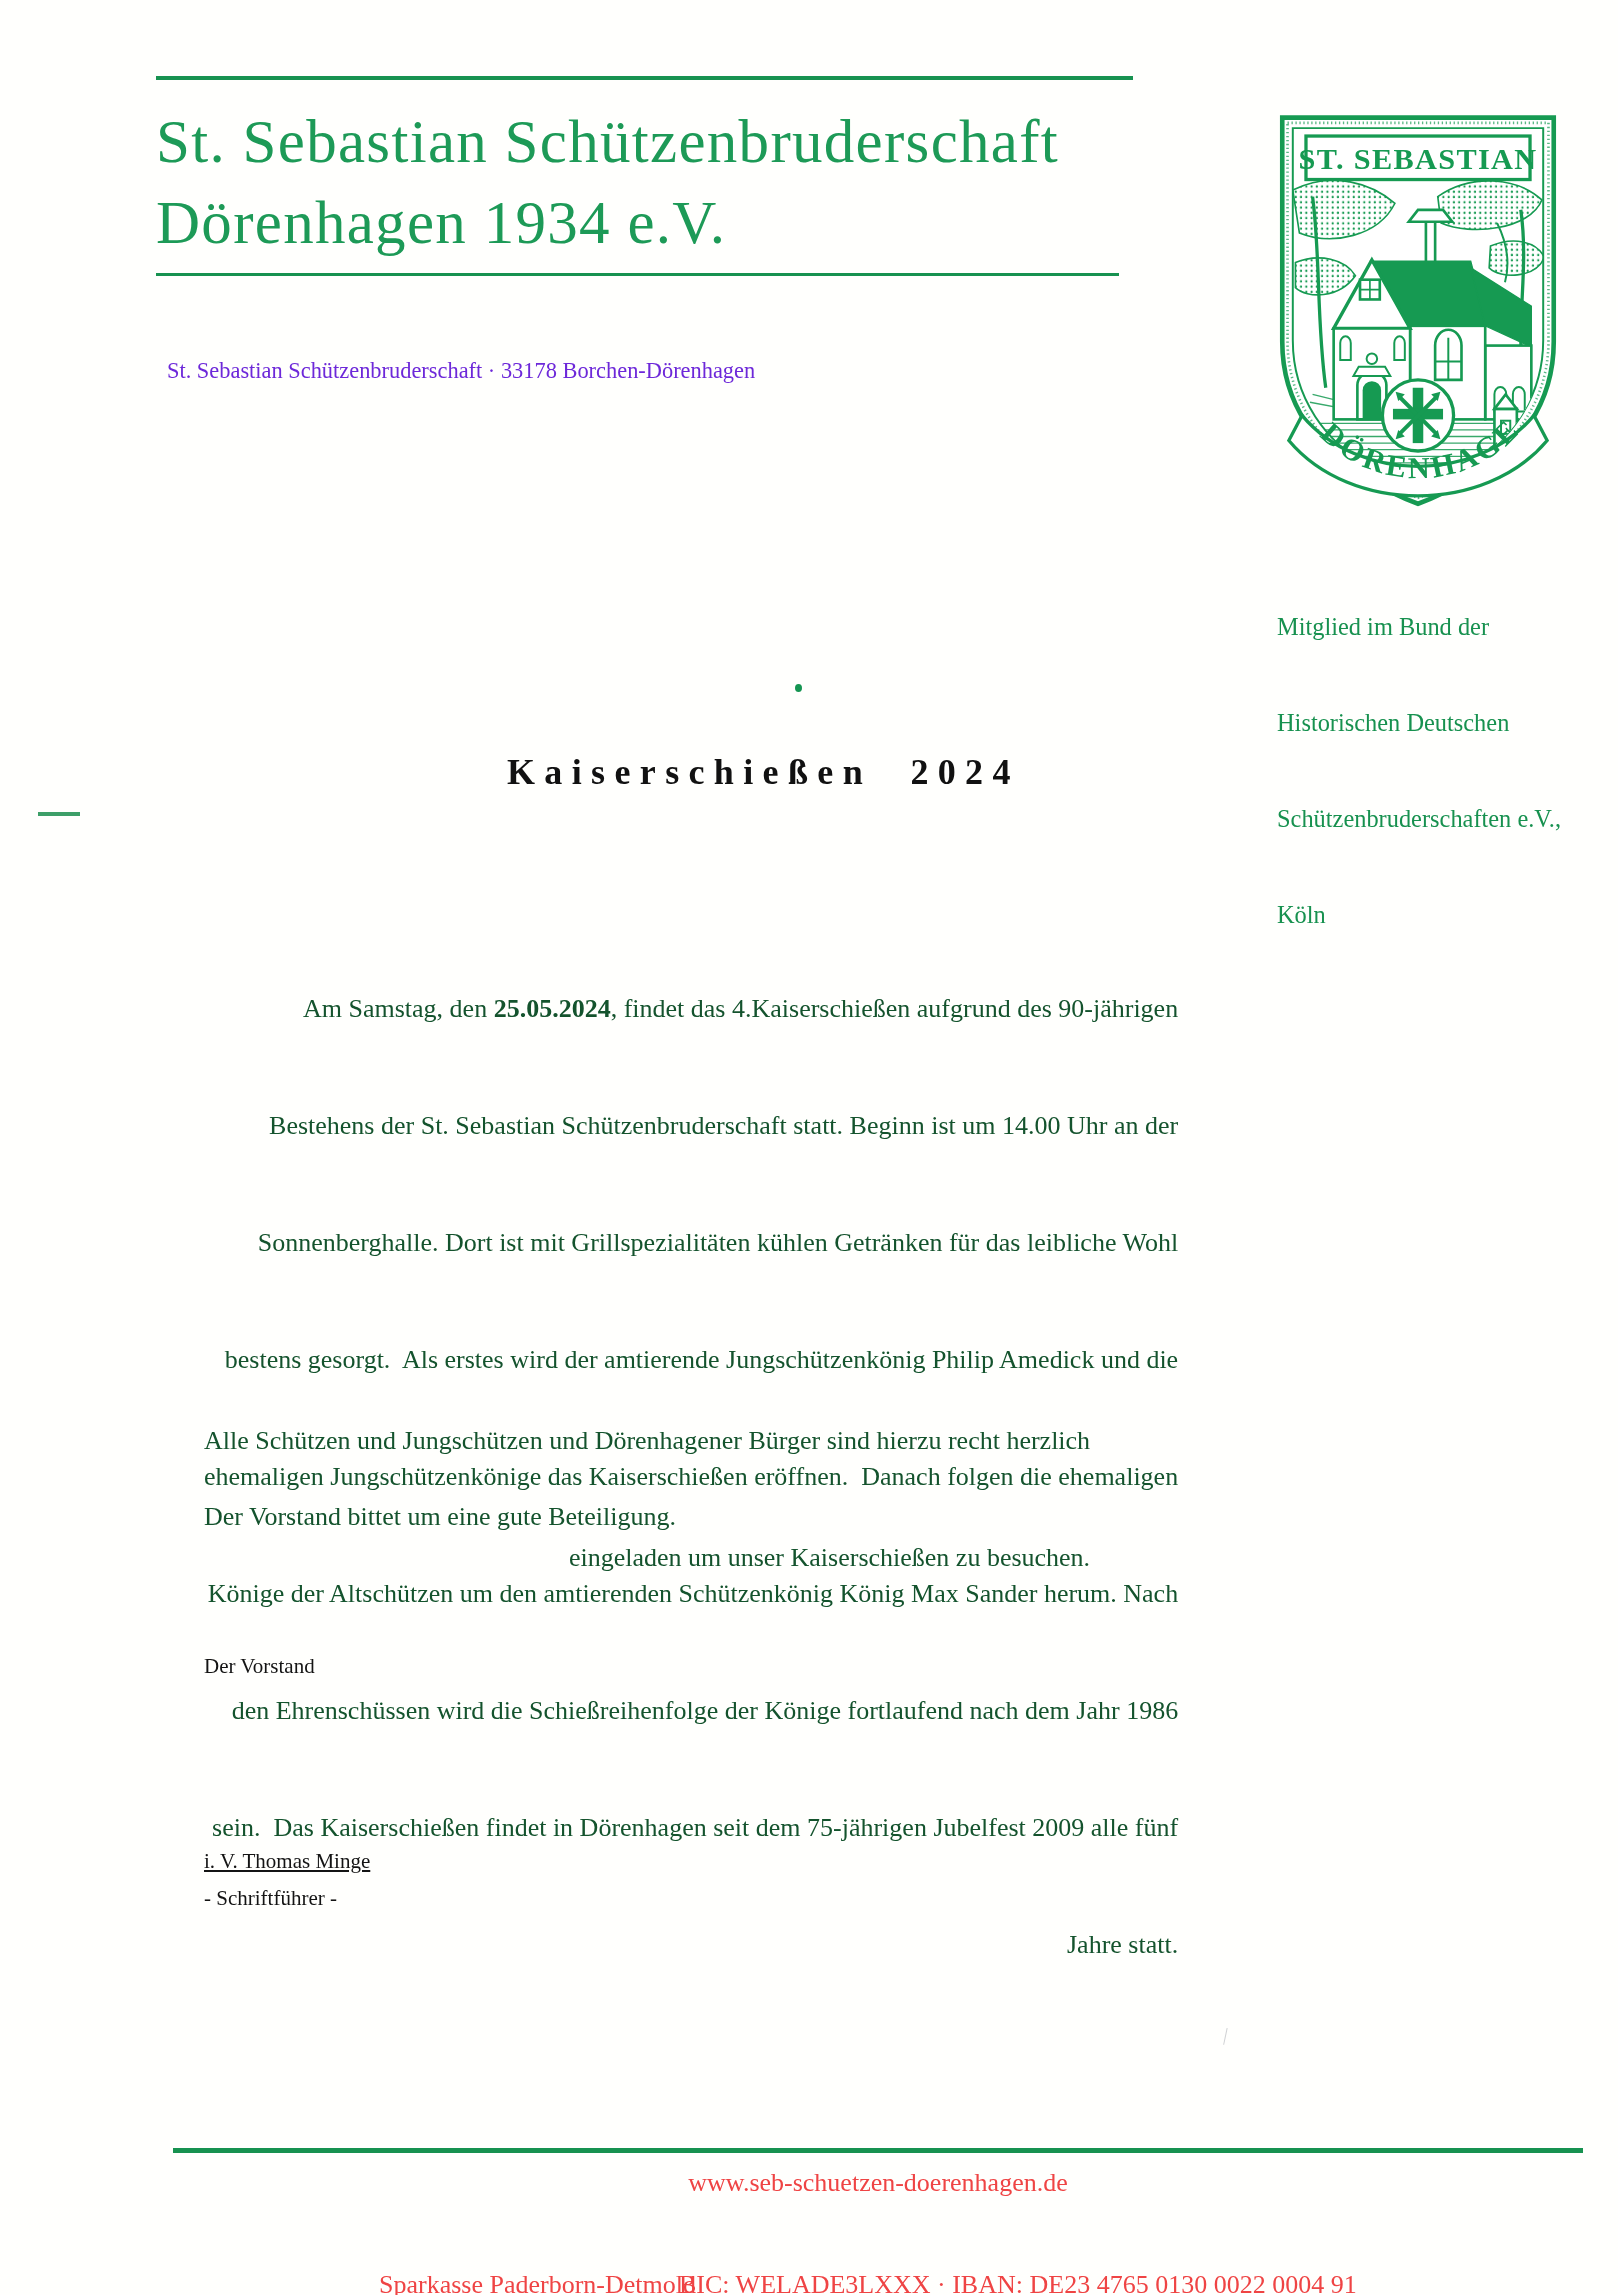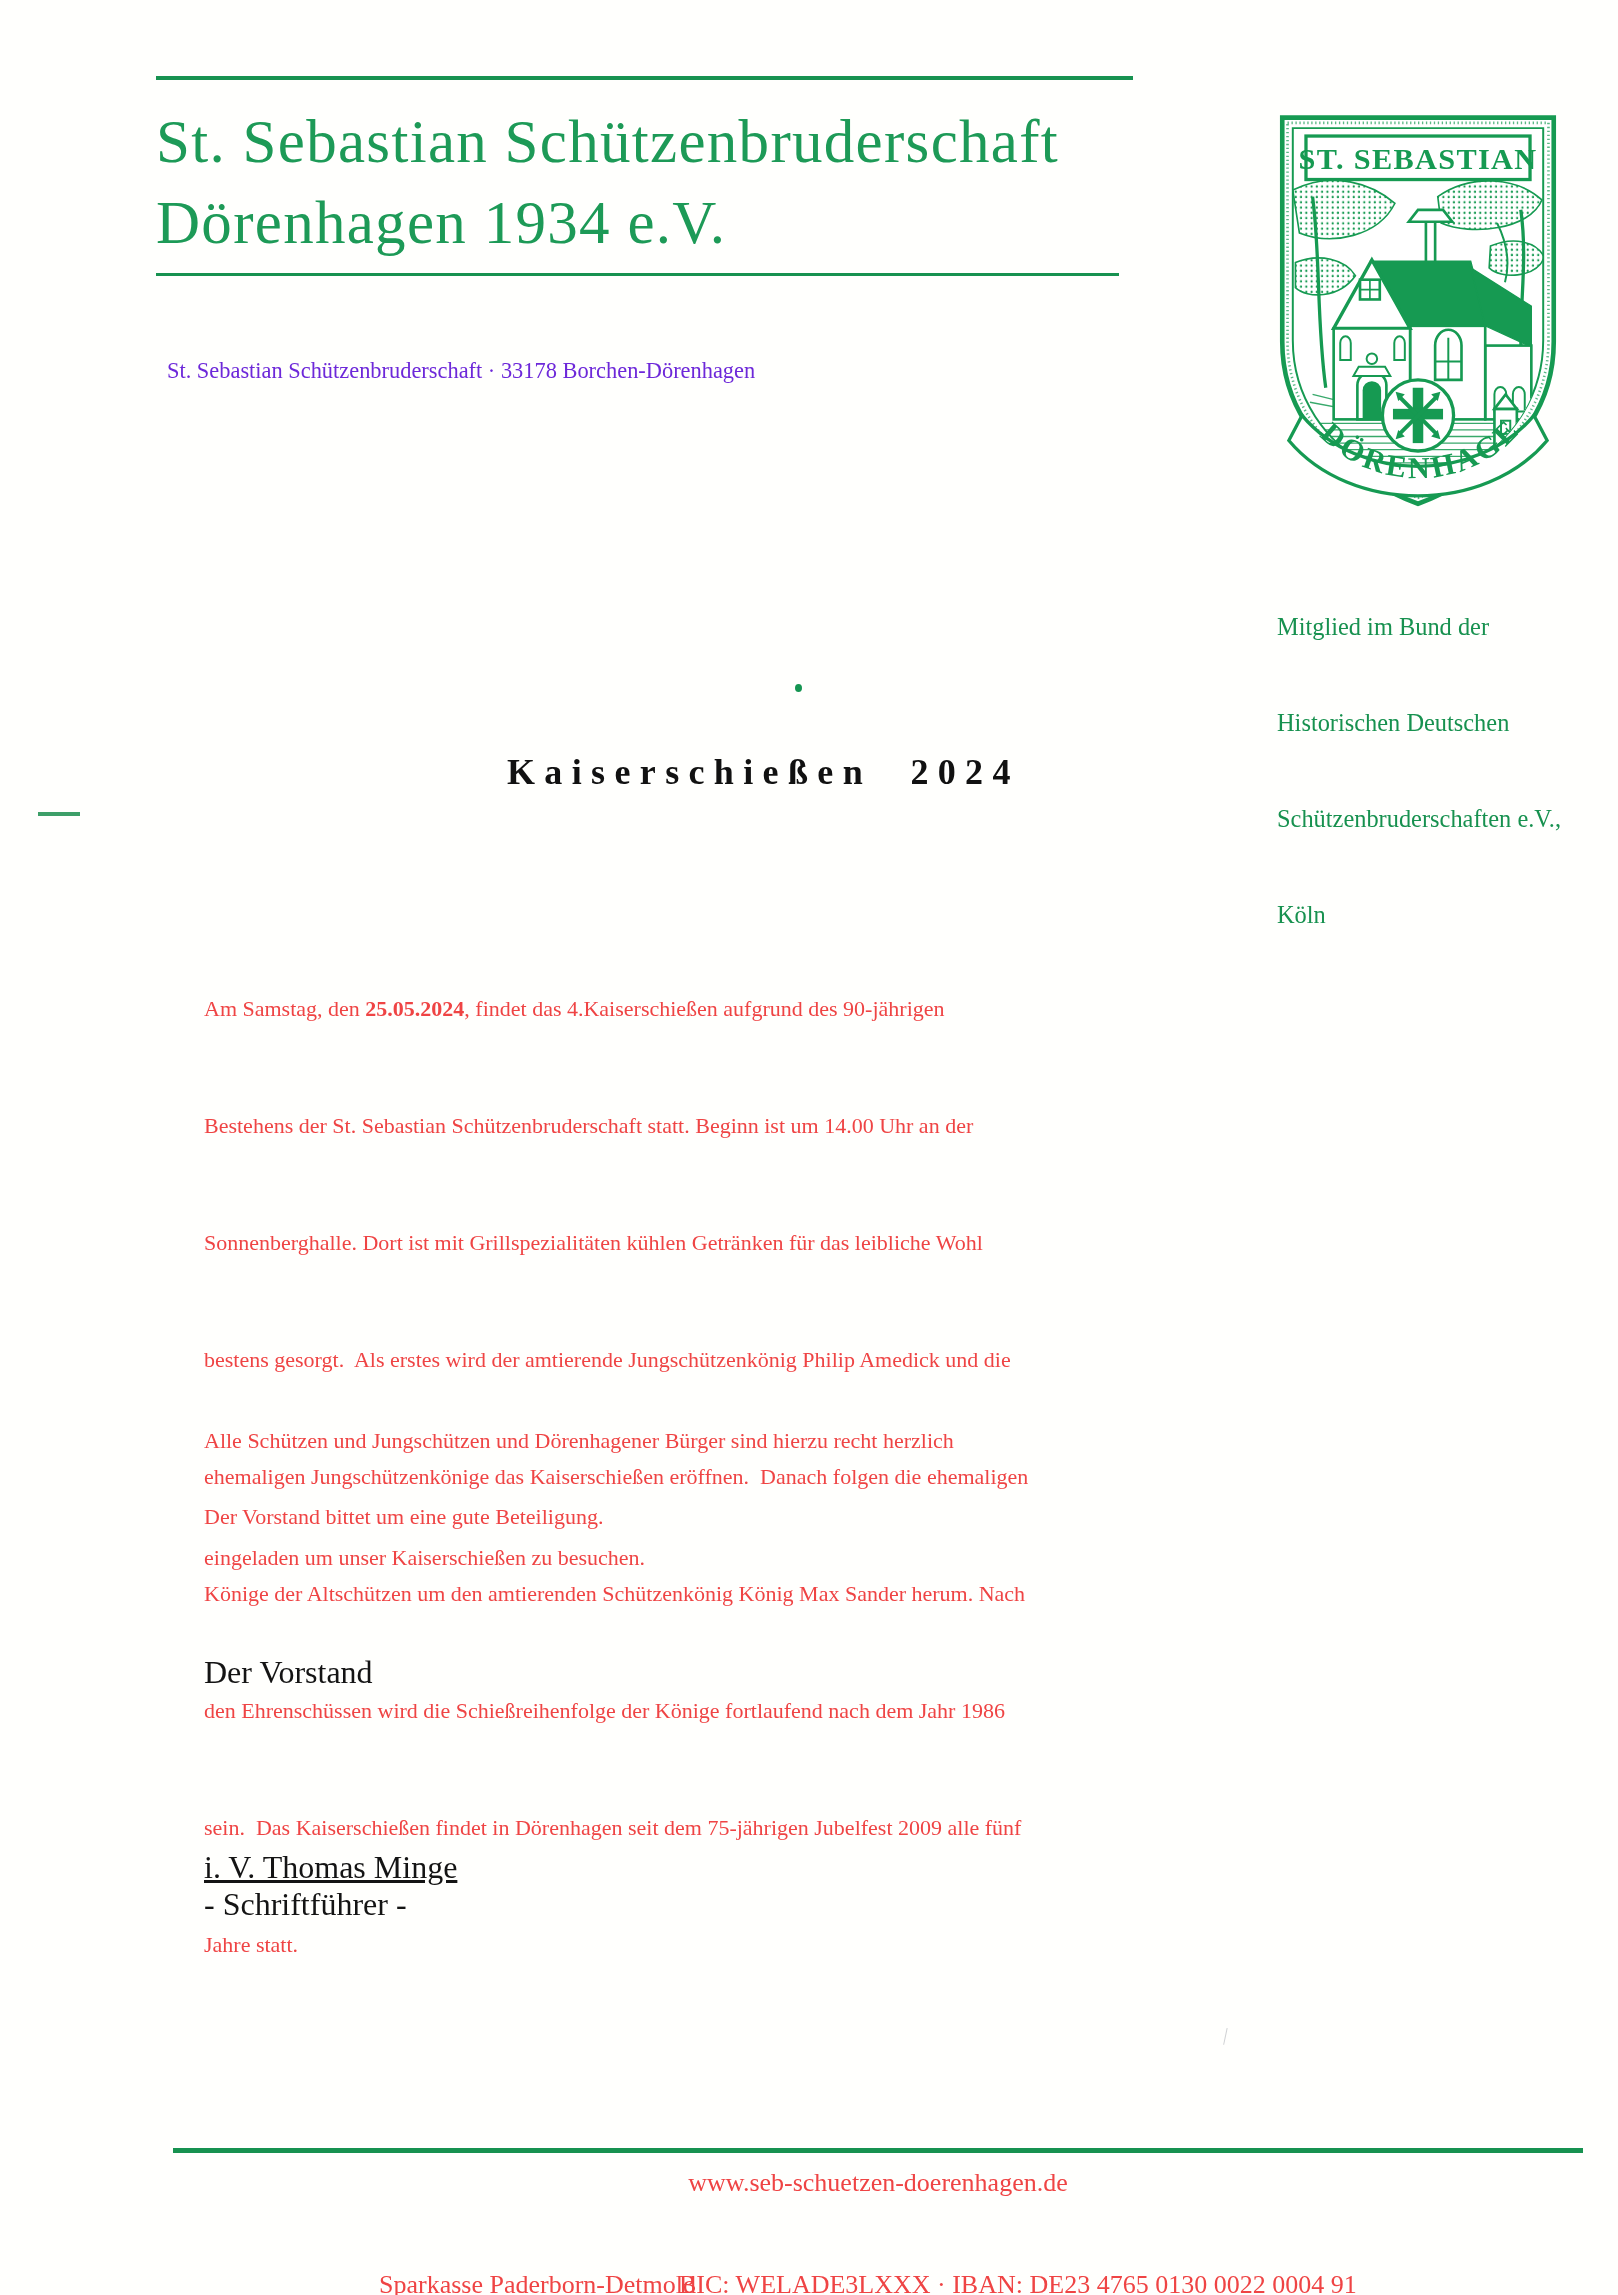--- a/index.html
+++ b/index.html
@@ -31,25 +31,25 @@
     white-space:pre;
   }
   .subject{
     position:absolute;left:507px;top:751px;
     font-size:36px;font-weight:bold;
     letter-spacing:0.26em;word-spacing:20px;
     color:#111;white-space:pre;
   }
   .para{
     position:absolute;left:204px;
-    font-size:22px;line-height:39px;
-    white-space:pre;color:#ef4444;
+    font-size:26px;line-height:39px;
+    white-space:pre;color:#14532d;text-align:right;
   }
   .para .line{display:block;}
-  .sig{position:absolute;left:204px;font-size:32px;white-space:pre;color:#141414;}
+  .sig{position:absolute;left:204px;font-size:21px;white-space:pre;color:#141414;}
   .footer-text{
     position:absolute;color:#ef4444;white-space:pre;
   }
   .bank-row{display:block;line-height:32px;}
   .bank-name{display:inline-block;width:300px;}
   .dot{
     position:absolute;left:795px;top:684px;
     width:7.2px;height:8px;border-radius:50%;
     background:#159552;
   }

